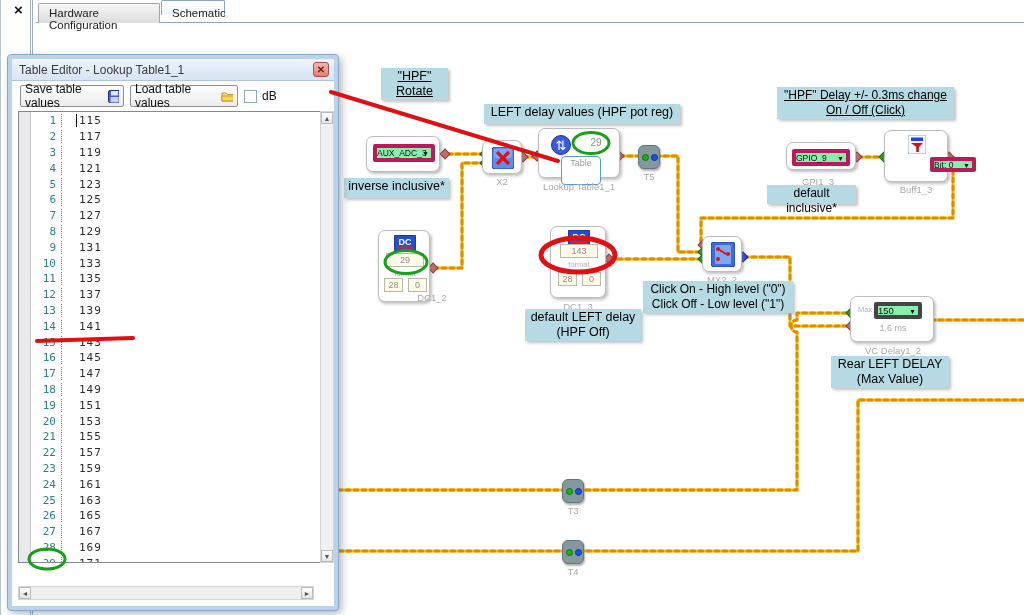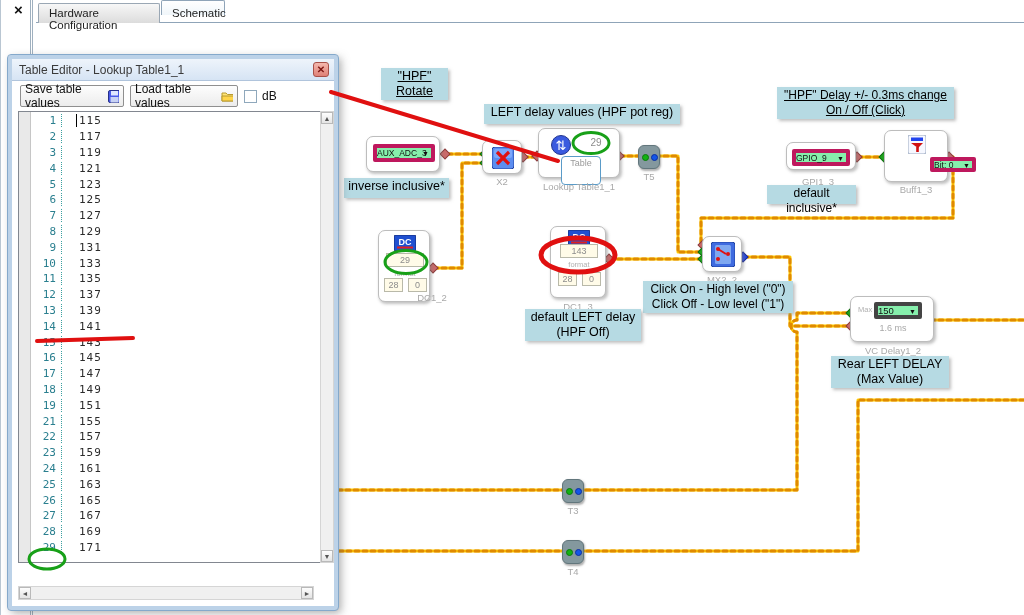--- a/index.html
+++ b/index.html
@@ -398,20 +398,24 @@
             </div>
             <div class="trow">
               <span class="ln">18</span>
               <span class="val">149</span>
             </div>
             <div class="trow">
               <span class="ln">19</span>
               <span class="val">151</span>
             </div>
             <div class="trow">
+              <span class="ln">20</span>
+              <span class="val">153</span>
+            </div>
+            <div class="trow">
               <span class="ln">21</span>
               <span class="val">155</span>
             </div>
             <div class="trow">
               <span class="ln">22</span>
               <span class="val">157</span>
             </div>
             <div class="trow">
               <span class="ln">23</span>
               <span class="val">159</span>

